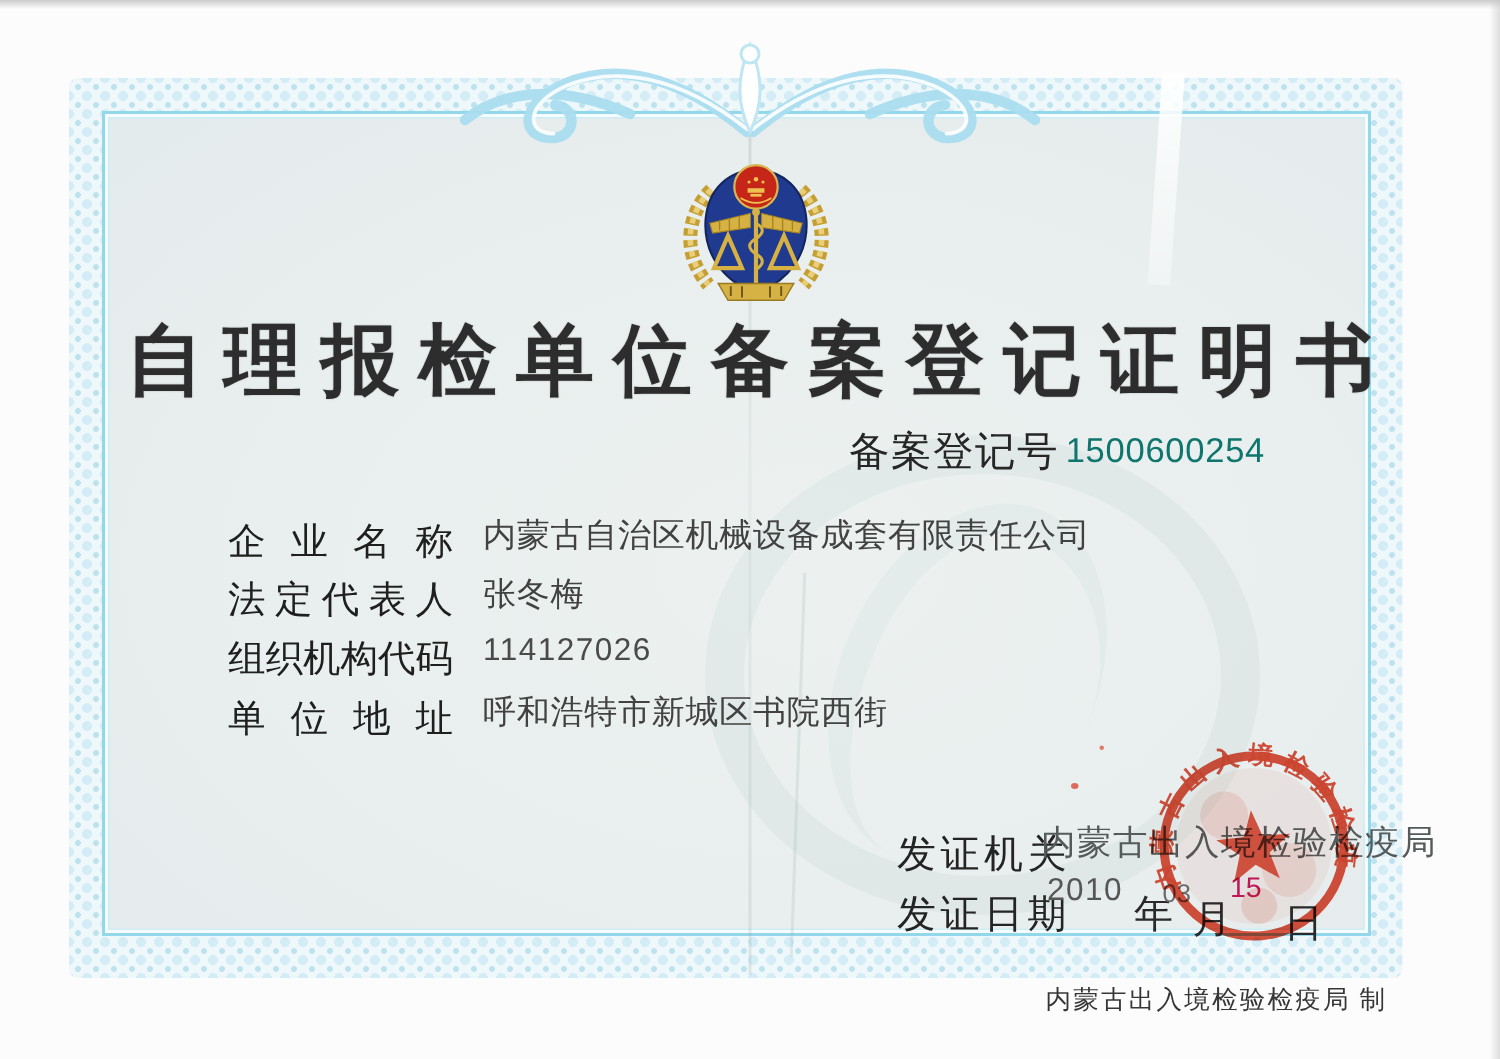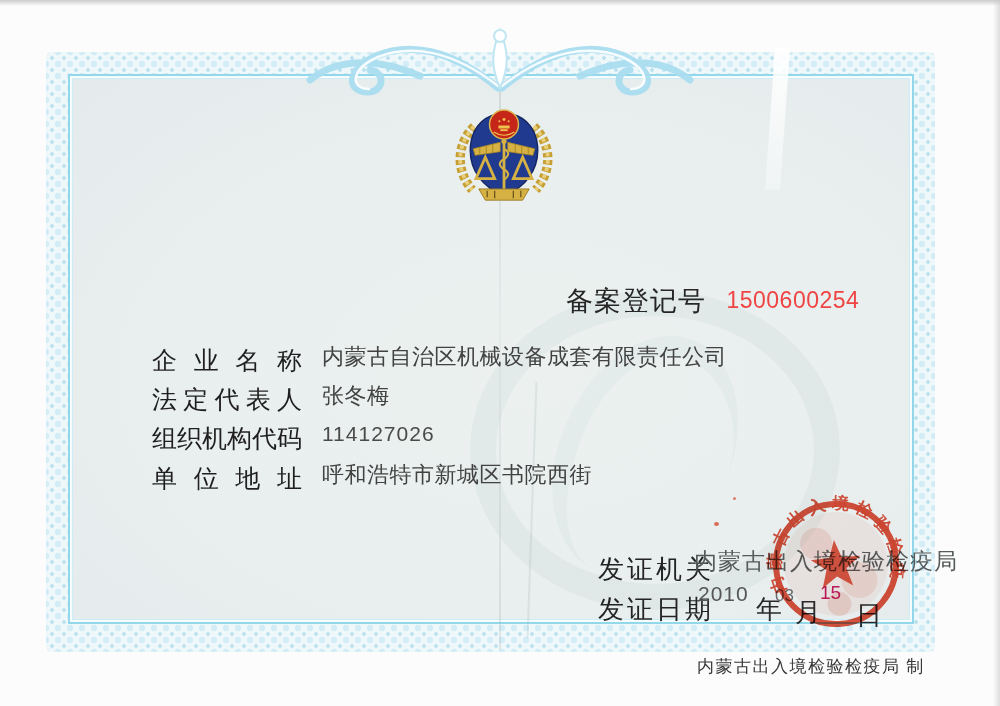--- a/index.html
+++ b/index.html
@@ -65,21 +65,21 @@
   .title {
     position:absolute; left:0; top:206px; width:1000px;
     text-align:center; font-size:52px; font-weight:bold; color:#2d2d2d;
     letter-spacing:13px; padding-left:13px;
     font-family:"Liberation Sans", sans-serif;
     text-shadow: 0 0 1px rgba(45,45,45,.4);
   }
 
   .reg-line { position:absolute; left:566px; top:283px; white-space:nowrap; }
   .reg-label { font-family:"Liberation Serif", serif; font-size:27px; color:#262626; letter-spacing:1px; }
-  .reg-number { font-size:23px; color:#ef4444; letter-spacing:0.5px; margin-left:16px; position:relative; top:-2px; }
+  .reg-number { font-size:23px; color:#0f766e; letter-spacing:0.5px; margin-left:0; position:relative; top:-2px; }
 
   .fields { position:absolute; left:140px; top:338px; width:560px; }
   .frow { position:absolute; left:12px; white-space:nowrap; }
   .frow.r0 { top:6px; }  .frow.r1 { top:45px; }  .frow.r2 { top:84px; }  .frow.r3 { top:124px; }
   .flabel {
     display:inline-block; width:150px;
     font-family:"Liberation Serif", serif; font-size:25px; color:#1f1f1f;
     text-align:justify; text-align-last:justify;
   }
   .fvalue {
@@ -197,20 +197,21 @@
 
     <circle cx="60" cy="26" r="15.5" fill="#c62617" stroke="#d9b64f" stroke-width="1.6"></circle>
     <circle cx="60" cy="20.5" r="1.6" fill="#efc24f"></circle>
     <circle cx="55" cy="22.5" r="1.1" fill="#efc24f"></circle>
     <circle cx="65" cy="22.5" r="1.1" fill="#efc24f"></circle>
     <rect x="54" y="27" width="12" height="3.2" fill="#efc24f"></rect>
     <rect x="56" y="31" width="8" height="2" fill="#efc24f"></rect>
     <path d="M49,34 Q60,41 71,34" fill="none" stroke="#efc24f" stroke-width="1.2"></path>
   </svg>
 
+  <div class="title">自理报检单位备案登记证明书</div>
 
   <div class="reg-line">
     <span class="reg-label">备案登记号</span>
     <span class="reg-number">1500600254</span>
   </div>
 
   <div class="fields">
     <div class="frow r0">
       <span class="flabel">企业名称</span>
       <span class="fvalue">内蒙古自治区机械设备成套有限责任公司</span>

